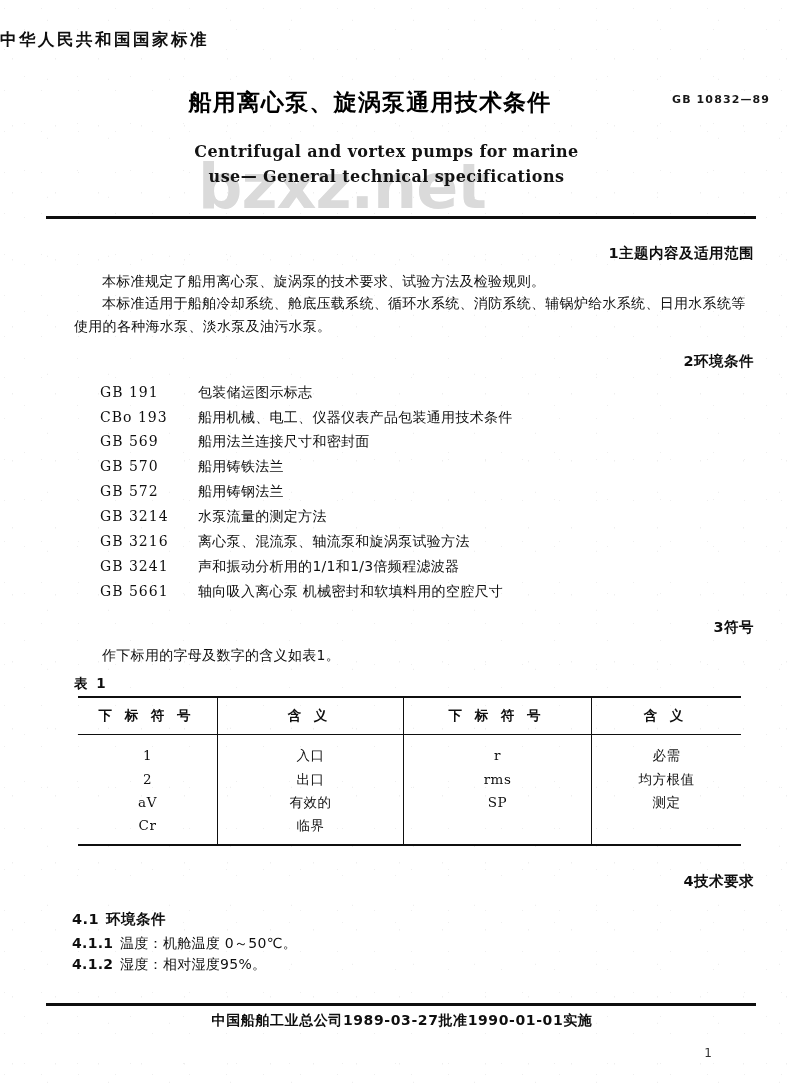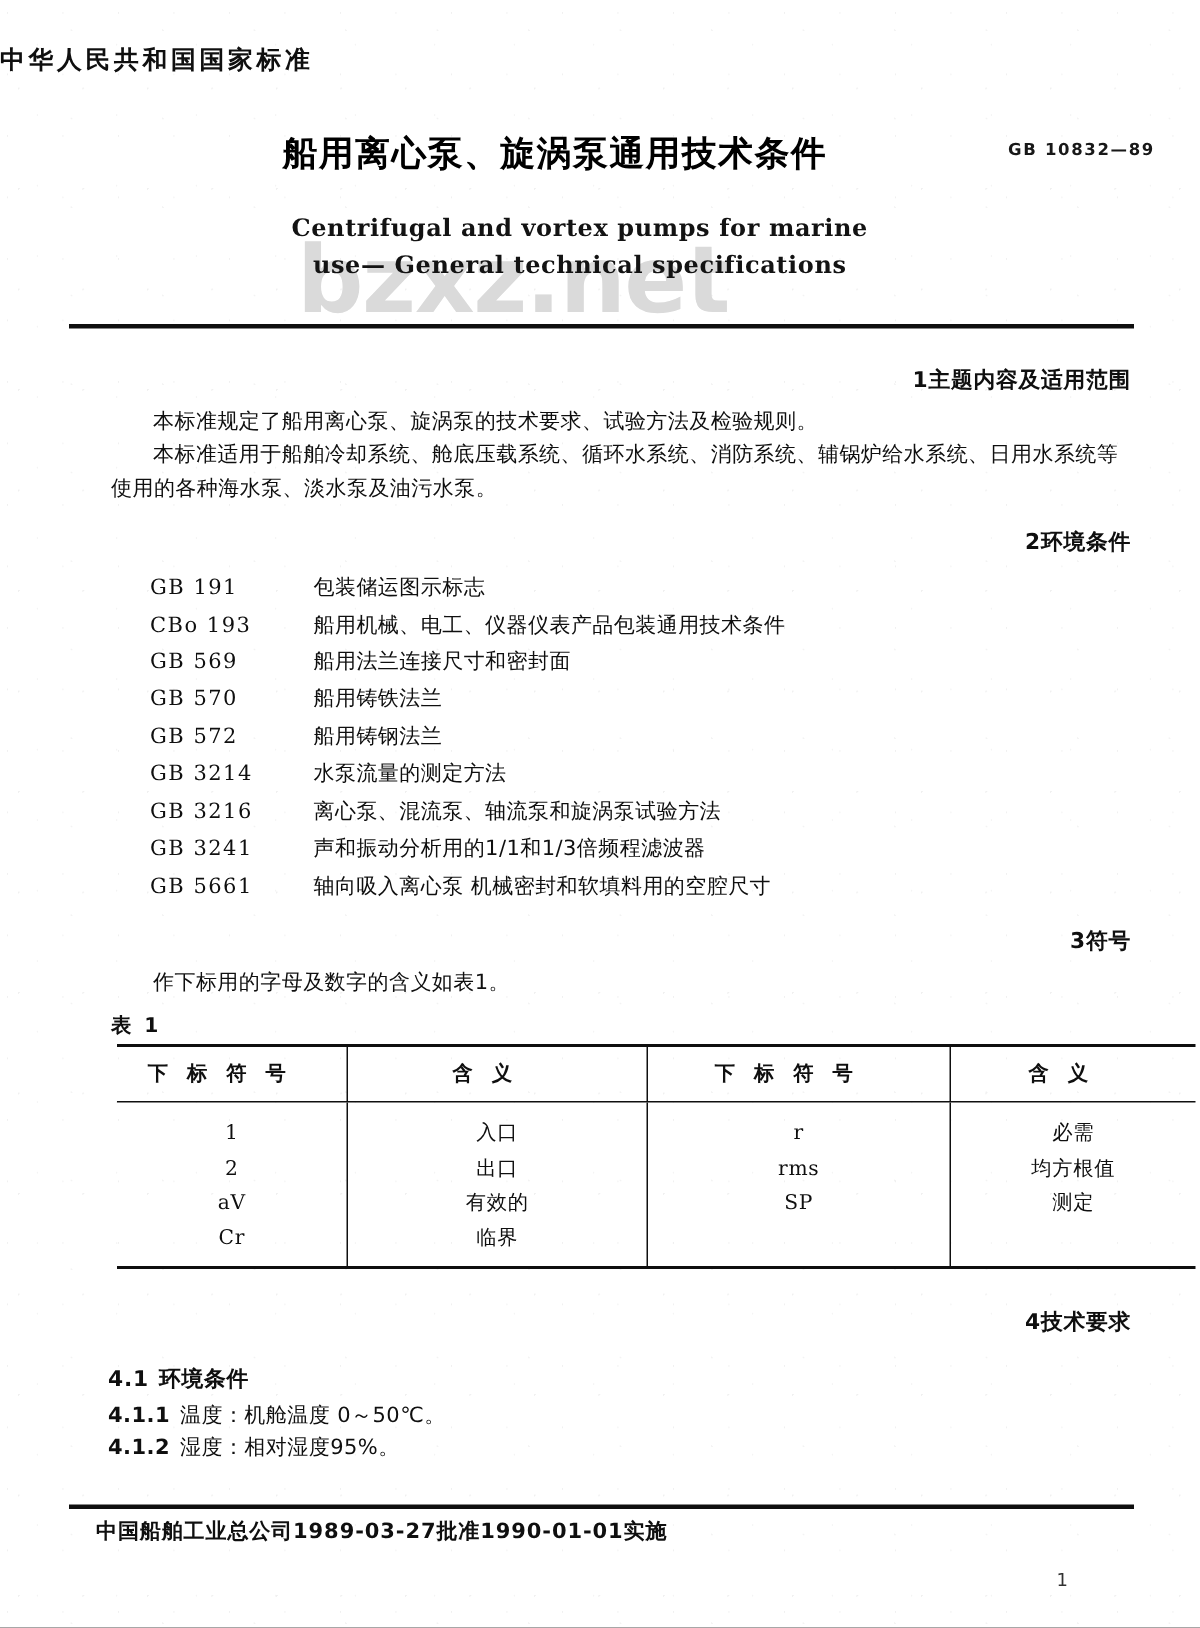--- a/index.html
+++ b/index.html
@@ -118,21 +118,20 @@
   }
   .sec-gap { height: 14px; }
 
   
   .ref-list { margin: 9px 0 0 26px; }
   .ref-item {
     display: flex;
     font-size: 14px;
     line-height: 1.78;
     letter-spacing: .3px;
-    gap: 11px;
   }
   .ref-code {
     width: 98px;
     flex: 0 0 98px;
     font-family: "DejaVu Serif", "Liberation Serif", serif;
     letter-spacing: 1px;
   }
   .ref-name { flex: 1 1 auto; }
 
   
@@ -148,21 +147,21 @@
     margin: 0 0 0 4px;
     border-collapse: collapse;
     table-layout: fixed;
   }
   table.sym thead th {
     border-top: 2.5px solid #111;
     border-bottom: 1.4px solid #111;
     font-size: 13.5px;
     font-weight: bold;
     letter-spacing: 4px;
-    padding: 9px 16px 9px 0;
+    padding: 9px 2px 9px 0;
     text-align: center;
   }
   table.sym td {
     text-align: center;
     font-size: 13.5px;
     padding: 0;
     vertical-align: top;
   }
   table.sym tbody tr td { border-bottom: 2.5px solid #111; padding-bottom: 7px; padding-top: 9px;}
   table.sym .vline { border-left: 1.4px solid #111; }
@@ -201,21 +200,21 @@
     height: 3px;
     background: #111;
     z-index: 2;
   }
   .footer {
     position: absolute;
     left: 64px;
     right: 60px;
     top: 1012px;
     display: flex;
-    justify-content: flex-start;
+    justify-content: center;
     font-size: 14px;
     font-weight: bold;
     letter-spacing: .6px;
     color: #111;
     z-index: 2;
   }
   .page-no {
     position: absolute;
     right: 88px;
     top: 1046px;

